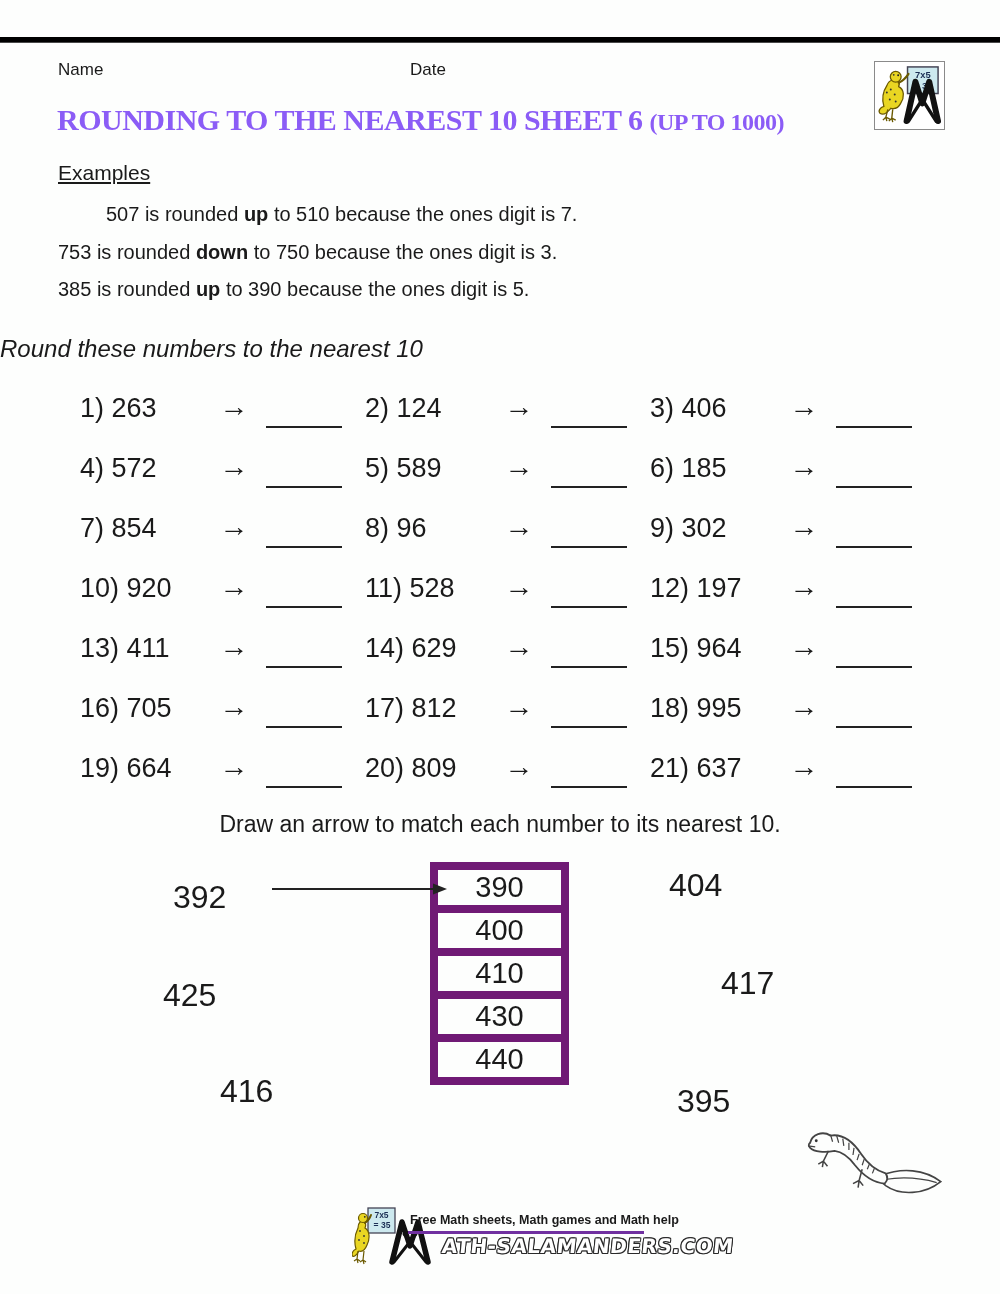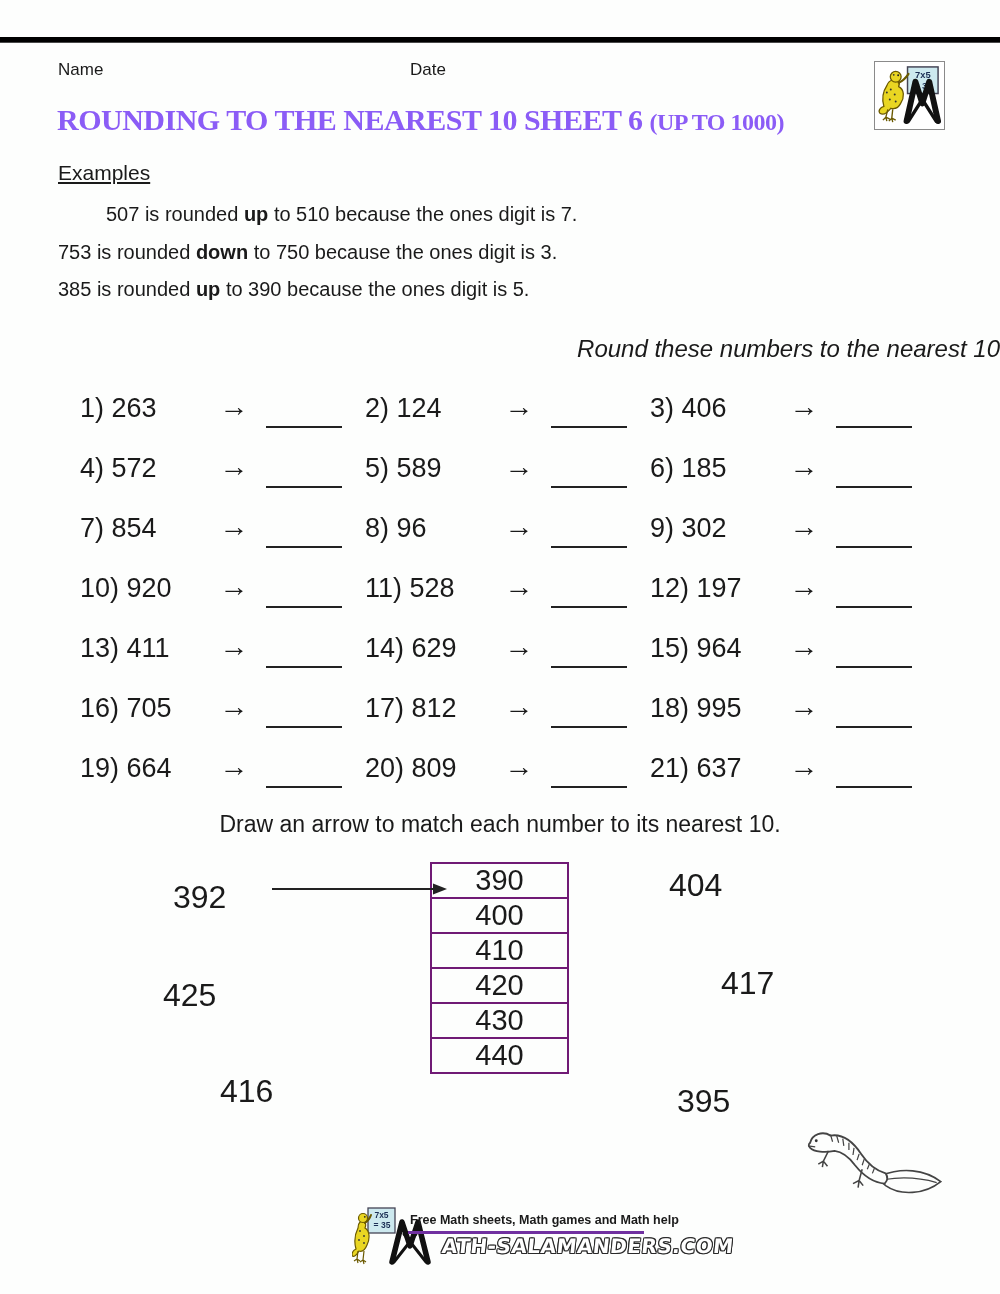--- a/index.html
+++ b/index.html
@@ -38,21 +38,21 @@
   .examples-heading {
     position:absolute; left:58px; top:161px;
     font-size:21px; text-decoration:underline;
   }
   .example-line { position:absolute; left:58px; font-size:20px; }
   .example-line .bold { font-weight:bold; }
   .ex-0 { top:203px;margin-left:48px; } .ex-1 { top:241px; } .ex-2 { top:278px; }
 
   .problems-instruction {
     position:absolute; left:0; top:335px; width:1000px;
-    text-align:right; font-style:italic; font-size:24px; font-weight:500;
+    text-align:left; font-style:italic; font-size:24px; font-weight:500;
   }
 
   .problems-grid {
     position:absolute; left:80px; top:378px; width:855px;
     display:grid; grid-template-columns:285px 285px 285px;
     grid-auto-rows:60px;
   }
   .p-cell { display:flex; align-items:center; }
   .p-label { width:132px; font-size:27px; white-space:nowrap; }
   .p-arrow { width:44px; text-align:center; font-size:29px; margin-top:-3px; }
@@ -72,22 +72,22 @@
   .mn-416 { left:220px; top:1073px; }
   .mn-404 { left:669px; top:867px; }
   .mn-417 { left:721px; top:965px; }
   .mn-395 { left:677px; top:1083px; }
 
   .rounding-table {
     position:absolute; left:430px; top:862px; width:139px;
     border-collapse:collapse;
   }
   .rounding-table td {
-    border:2px solid #701a75;
-    height:35px; text-align:center;
+    border:8px solid #701a75;
+    height:43px; text-align:center;
     font-size:29px; font-family:"Liberation Sans", sans-serif;
   }
 
   .match-arrow { position:absolute; left:270px; top:879px; }
 
   .salamander-illustration { position:absolute; left:804px; top:1108px; }
 
   .footer { position:absolute; left:352px; top:1206px; width:310px; height:66px; }
   .footer-scene { position:absolute; left:0; top:0; }
   .footer-tagline {
@@ -272,23 +272,20 @@
   <table class="rounding-table">
     <tbody>
         <tr>
           <td>390</td>
         </tr>
     <tr>
           <td>400</td>
         </tr>
     <tr>
           <td>410</td>
-        </tr>
-    <tr>
-          <td>420</td>
         </tr>
     <tr>
           <td>430</td>
         </tr>
     <tr>
           <td>440</td>
         </tr>
   </tbody>
     </table>
 

